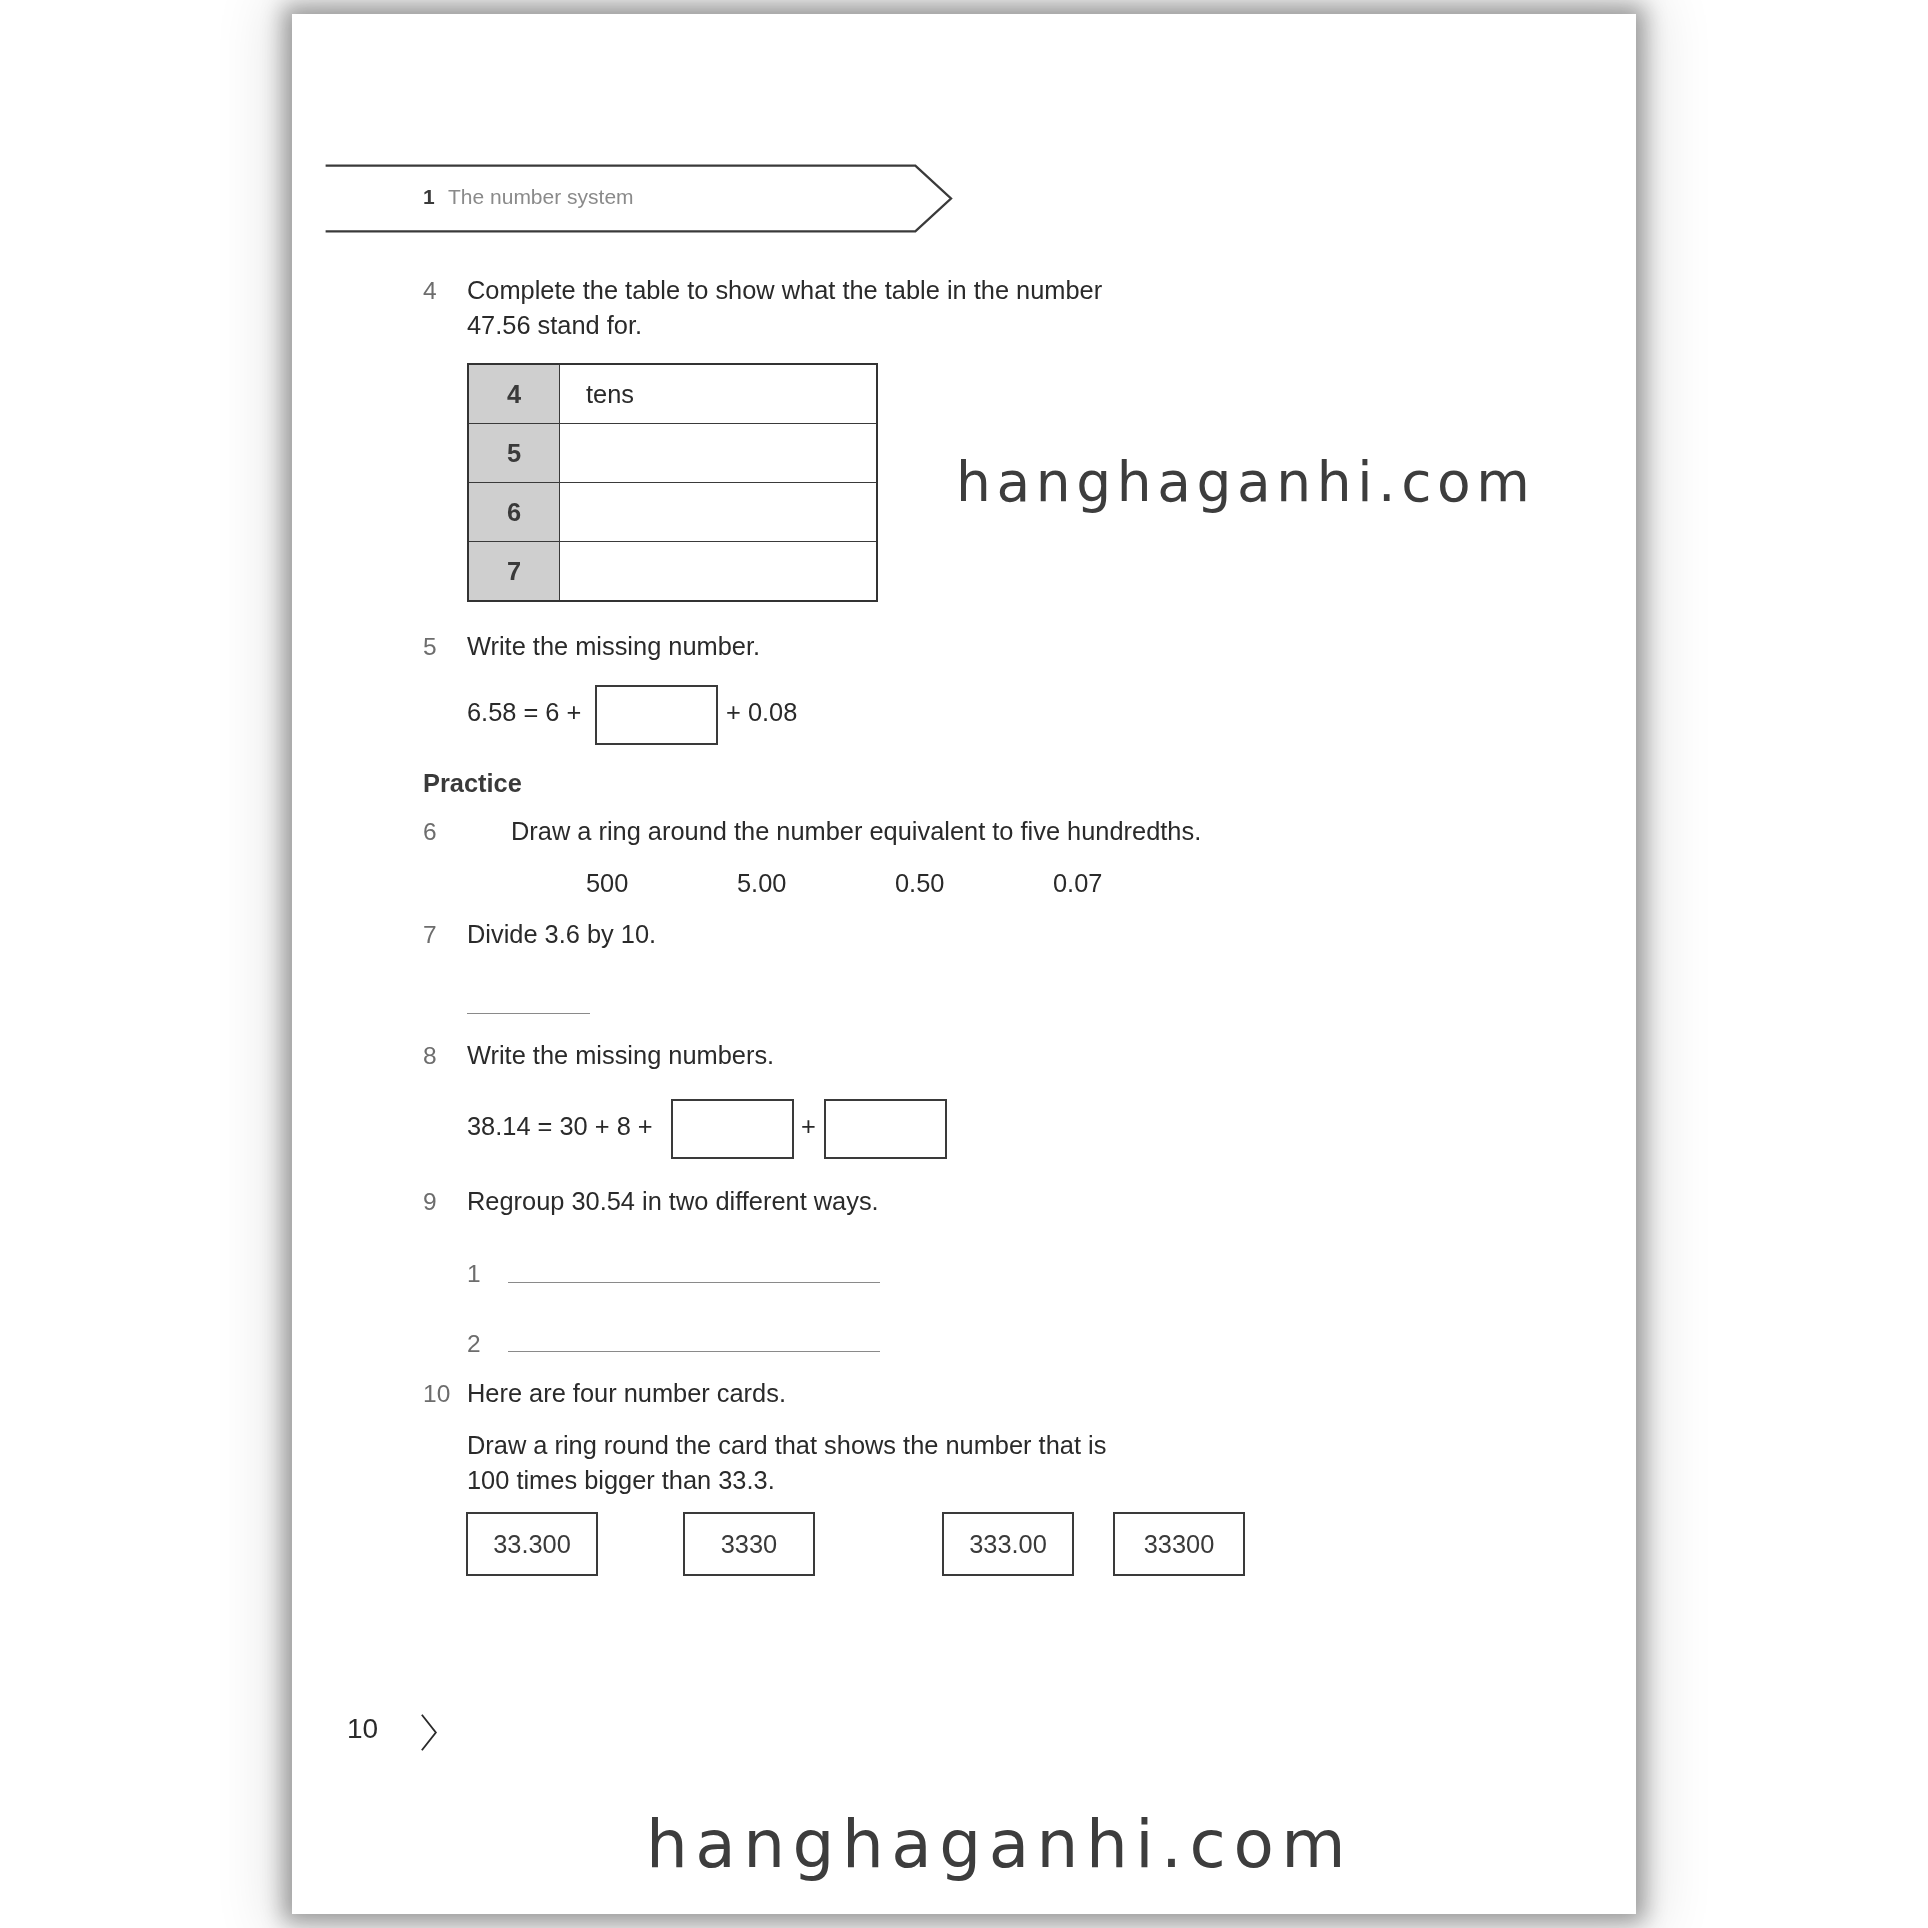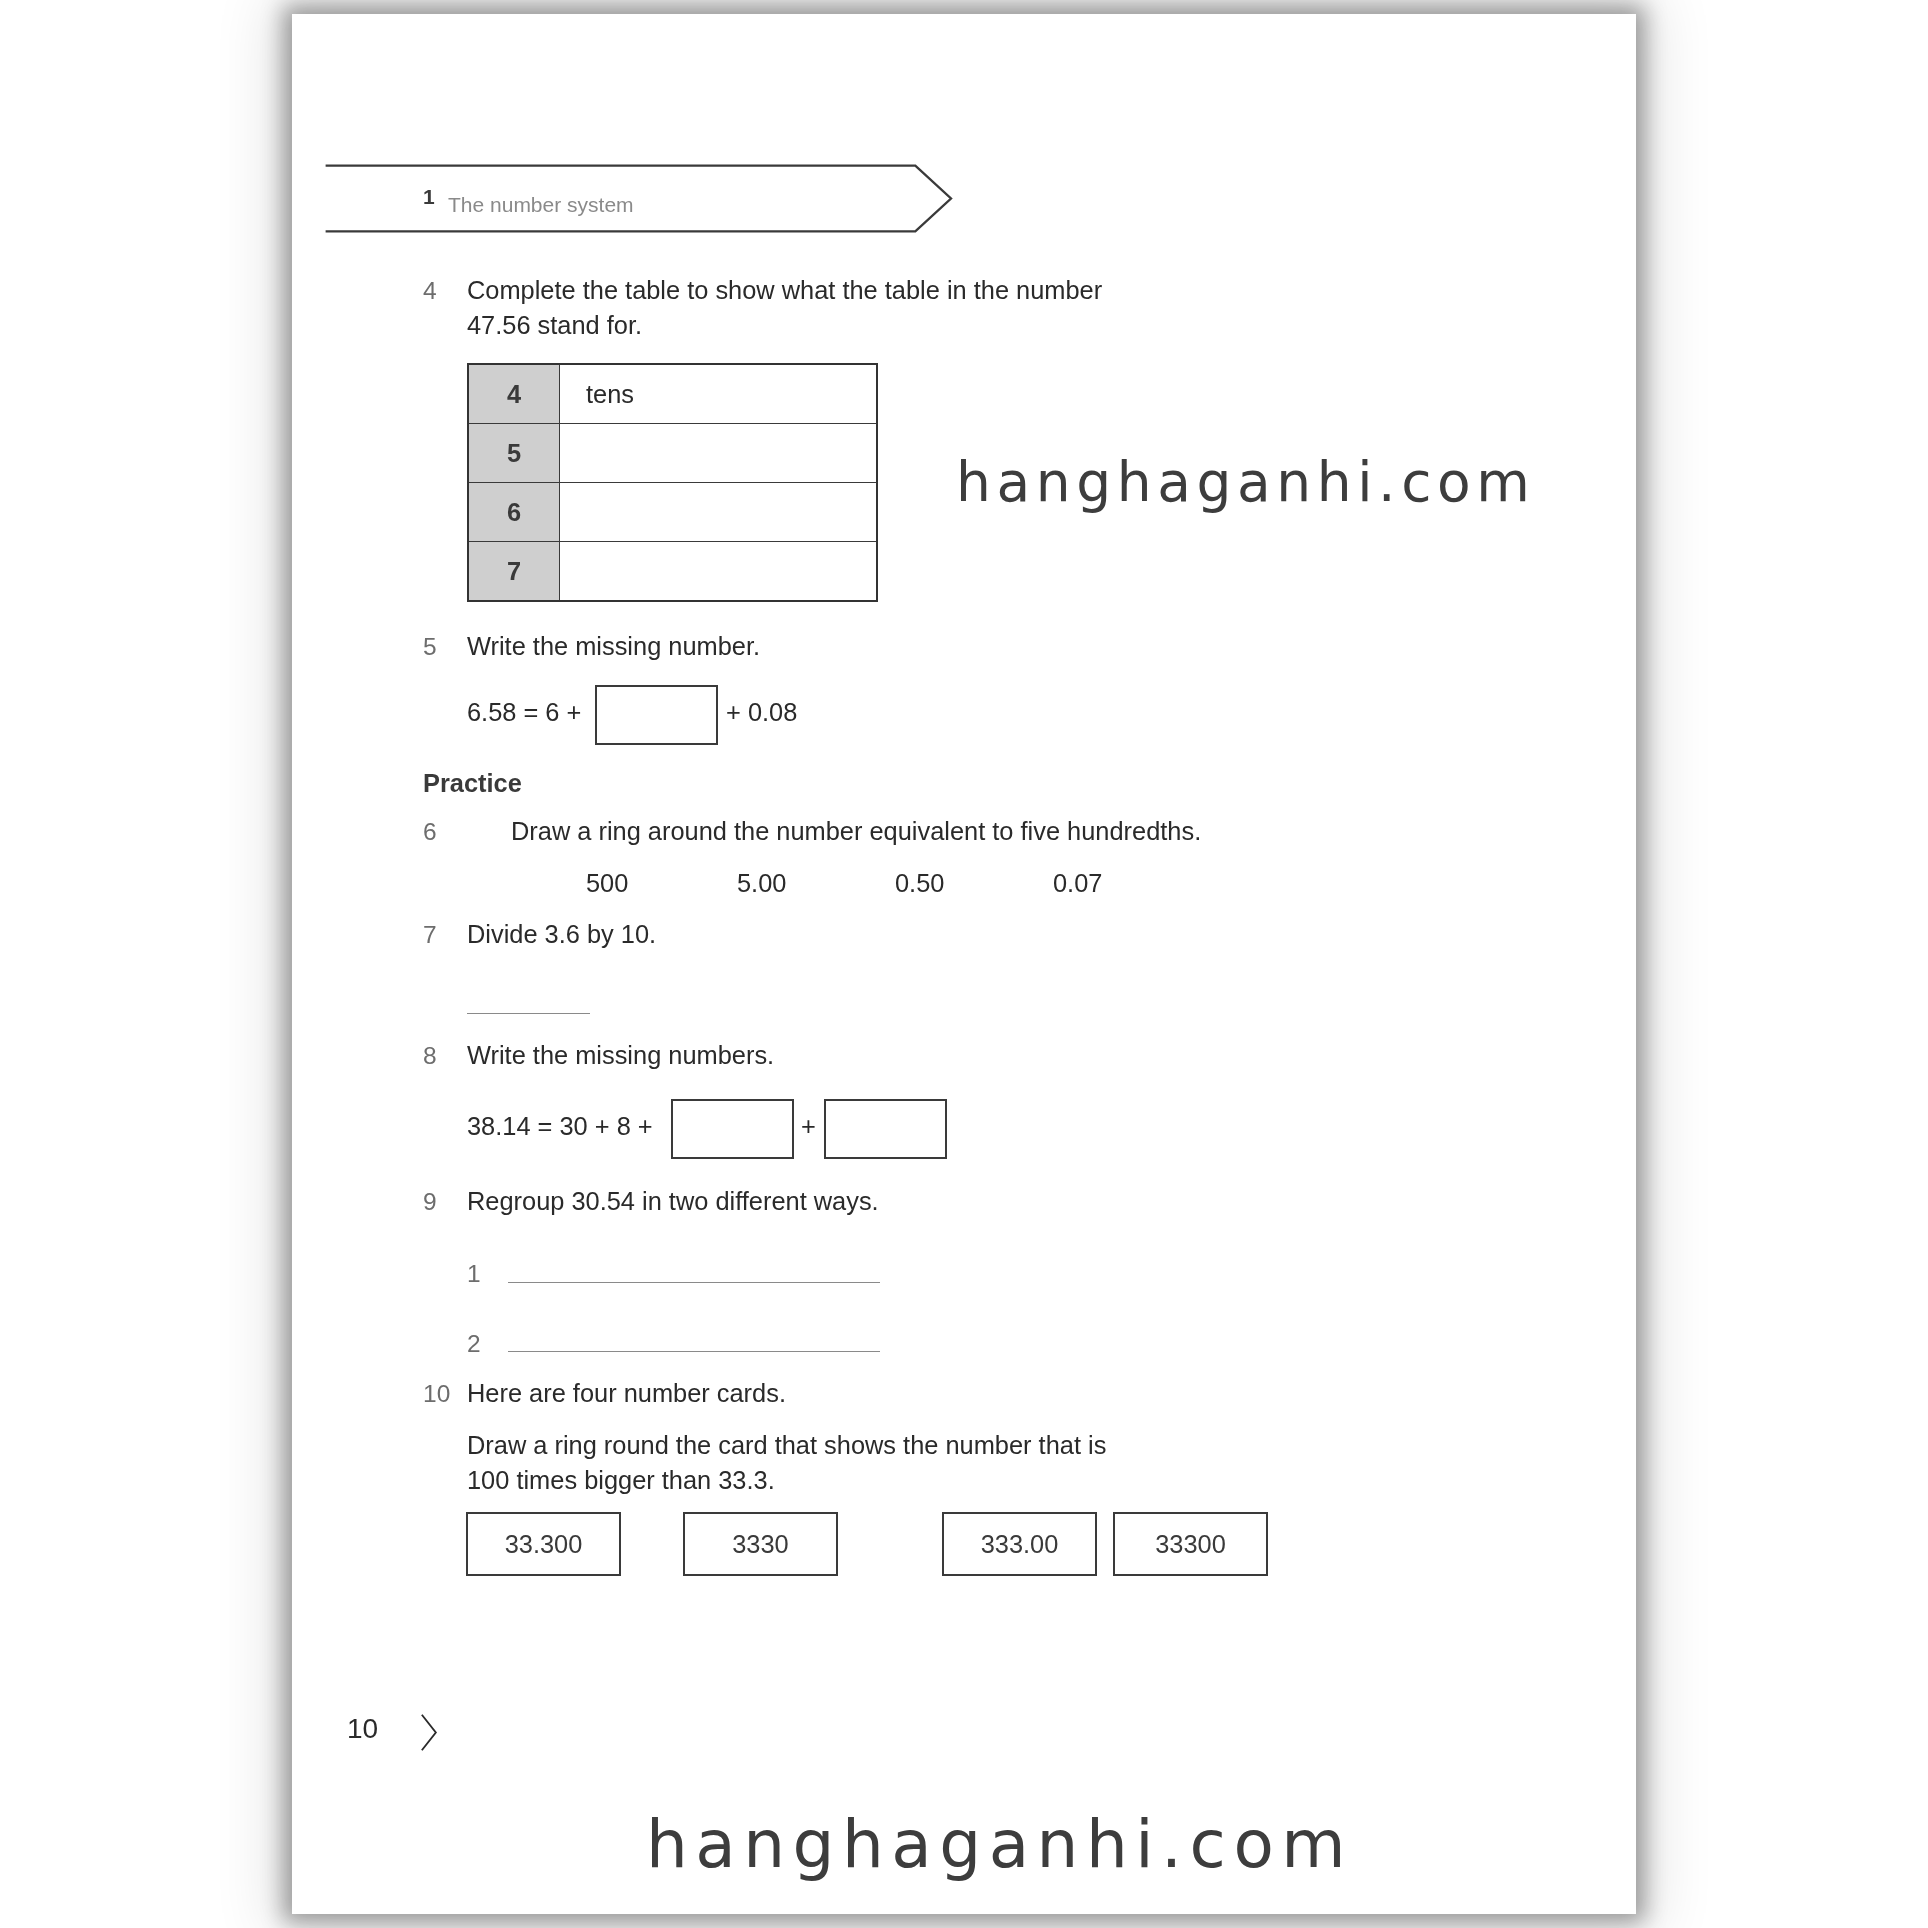--- a/index.html
+++ b/index.html
@@ -29,21 +29,21 @@
   }
   .abs { position: absolute; white-space: nowrap; }
 
   
   .banner-svg { position: absolute; left: 323px; top: 160px; }
   .banner-num {
     left: 423px; top: 185px;
     font-size: 21px; font-weight: bold; color: #3a3a3a;
   }
   .banner-title {
-    left: 448px; top: 193px;
+    left: 448px; top: 185px;
     font-size: 21px; color: #8a8a8a;
   }
 
   .qnum {
     font-size: 24.5px;
     color: #6d6d6d;
   }
   .qtext {
     font-size: 25.4px;
     color: #2a2a2a;
@@ -94,21 +94,21 @@
     left: 423px; top: 769px;
     font-size: 25.4px; font-weight: bold; color: #3a3a3a;
   }
   .option {
     font-size: 25.4px; color: #2a2a2a;
   }
   .card {
     position: absolute;
     top: 1512px;
     height: 64px;
-    width: 155px;
+    width: 132px;
     border: 2.4px solid #3a3a3a;
     box-sizing: border-box;
     display: flex;
     align-items: center;
     justify-content: center;
     font-size: 25.4px;
     color: #3a3a3a;
   }
   .page-number {
     left: 347px; top: 1713px;

